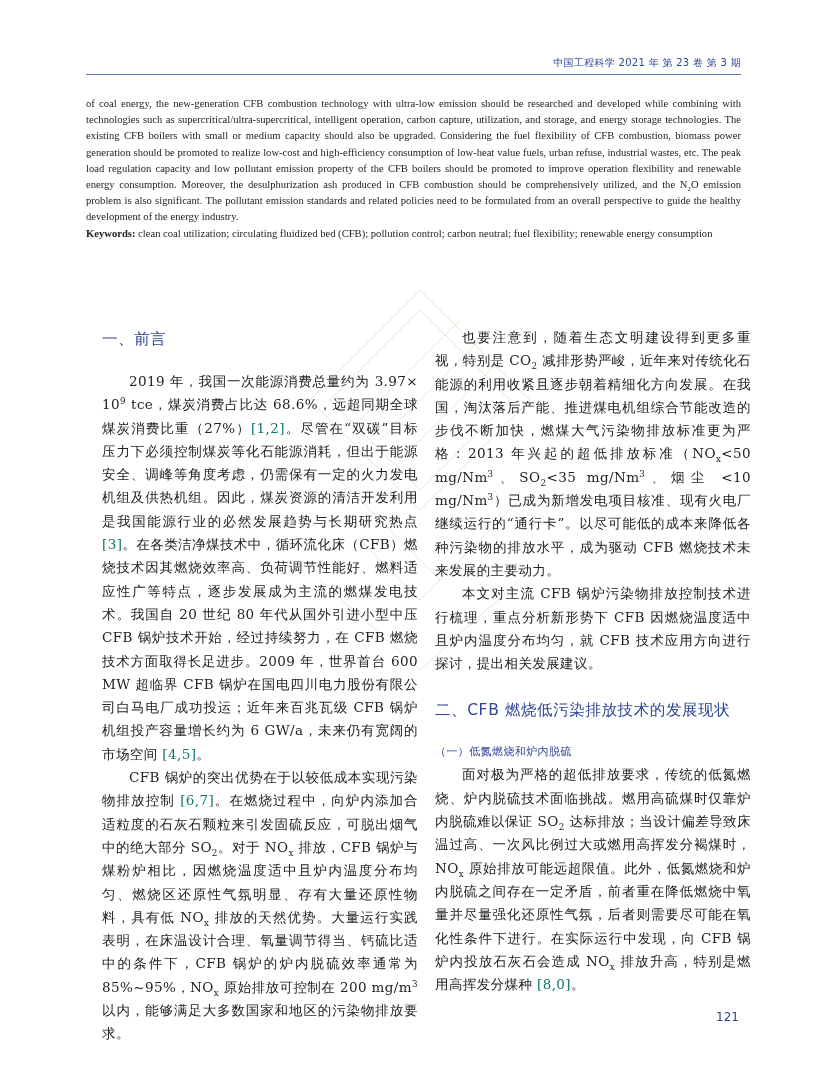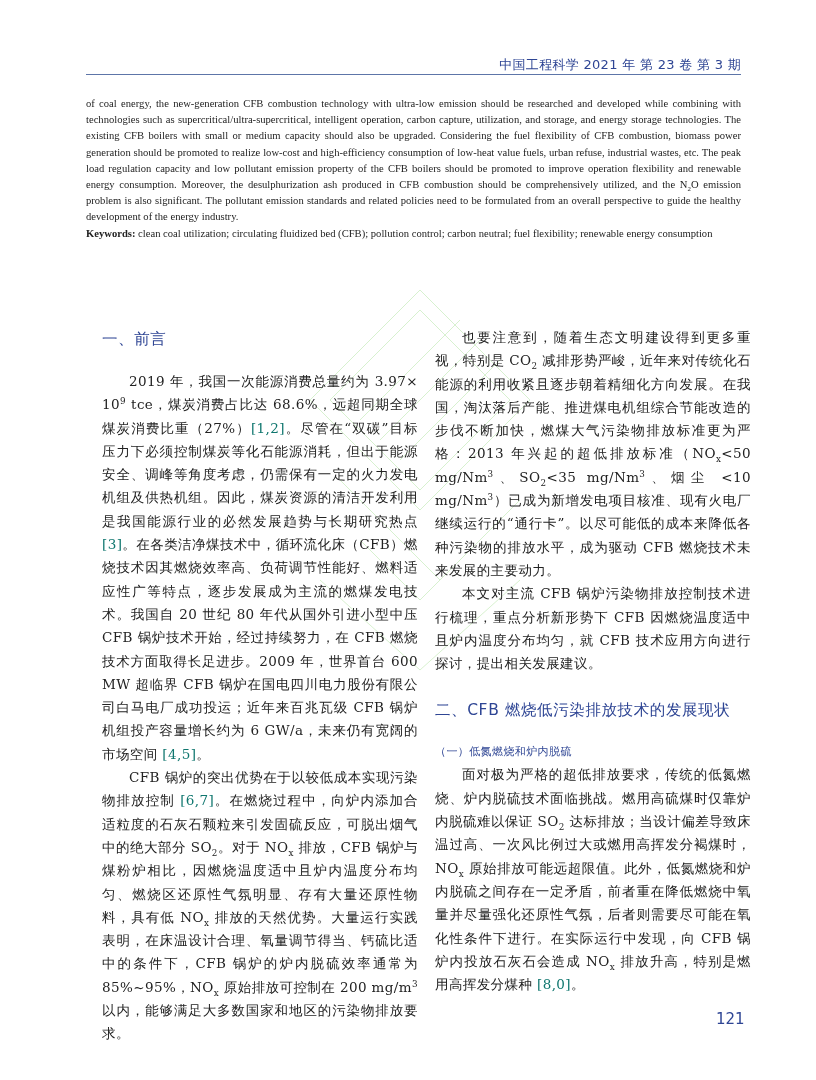--- a/index.html
+++ b/index.html
@@ -7,21 +7,21 @@
     width: 816px; height: 1080px; position: relative; overflow: hidden;
     font-family: "DejaVu Serif", "Liberation Serif", serif; color: #222;
   }
   .header {
     position: absolute; left: 86px; top: 56px; width: 655px; height: 18px;
     border-bottom: 1.5px solid #5d75a8;
   }
   .header-title {
     position: absolute; right: 0; top: 0;
     font-family: "DejaVu Sans", "Liberation Sans", sans-serif;
-    font-size: 13px; color: #2e4594; letter-spacing: 0.3px;
+    font-size: 10px; color: #2e4594; letter-spacing: 0.3px;
   }
   .abstract {
     position: absolute; left: 86px; top: 96px; width: 655px;
     font-family: "Liberation Serif", serif; font-size: 10.6px; line-height: 16.2px;
     text-align: justify; color: #222;
   }
   .abstract .kw { font-weight: bold; }
   .col {
     position: absolute; top: 326px; width: 316px;
     font-family: "DejaVu Serif", "Liberation Serif", serif;
@@ -38,21 +38,21 @@
   .h2 {
     font-family: "DejaVu Sans", "Liberation Sans", sans-serif;
     font-size: 11px; color: #2e4594; margin: 0; line-height: 22px;
   }
   .p { text-indent: 2em; margin: 0; }
   .ref { color: #0f766e; }
   sub, sup { font-size: 0.65em; line-height: 0; }
   .page-number {
     position: absolute; left: 716px; top: 1010px;
     font-family: "DejaVu Sans", "Liberation Sans", sans-serif;
-    font-size: 15px; color: #2e4594;
+    font-size: 12px; color: #2e4594;
   }
   .watermark {
     position: absolute; left: 300px; top: 280px; width: 240px; height: 400px;
     pointer-events: none; opacity: 0.55;
   }
 </style>
 </head>
 <body>
 
 <div class="header">

